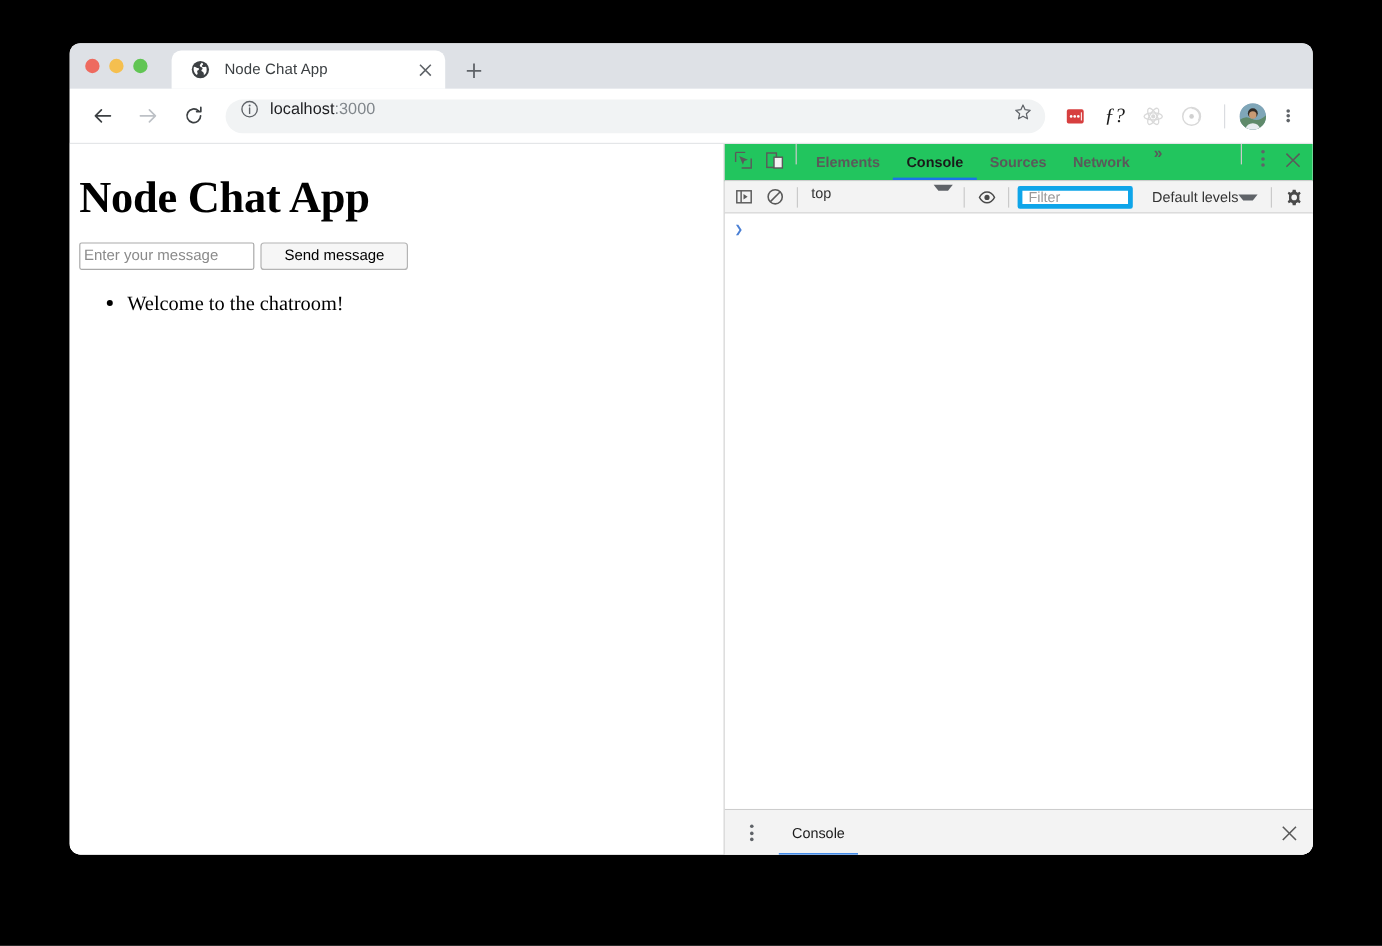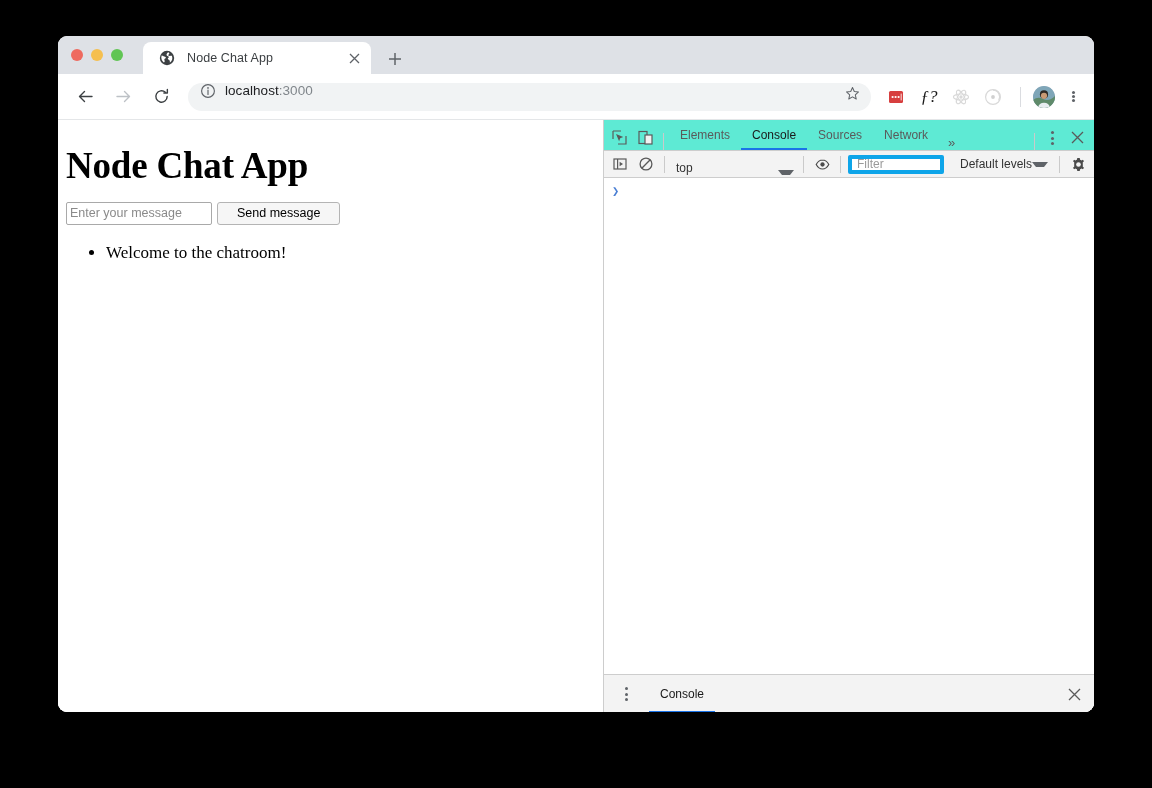--- a/index.html
+++ b/index.html
@@ -268,26 +268,27 @@
     flex: 1 1 auto;
     background: #ffffff;
     border-left: 1px solid #cdcdcd;
     display: flex;
     flex-direction: column;
     min-width: 0;
   }
   #devtools-tabbar {
     height: 31px;
     flex: 0 0 31px;
-    background: #5eead4;
+    background: #22c55e;
     border-bottom: 1px solid #cdcdcd;
     display: flex;
-    align-items: flex-end;
+    align-items: flex-start;
     padding: 0 2px;
     box-sizing: border-box;
+    font-weight: bold;
   }
   .dt-tool-icon {
     width: 26px; height: 26px;
     display: flex;
     align-items: center;
     justify-content: center;
     flex: 0 0 26px;
   }
   .dt-sep {
     width: 1px;
@@ -339,21 +340,21 @@
     flex: 0 0 27px;
     background: #f3f3f3;
     border-bottom: 1px solid #cdcdcd;
     display: flex;
     align-items: center;
     padding: 0 3px;
     box-sizing: border-box;
   }
   #context-select {
     display: flex;
-    align-items: flex-end;
+    align-items: flex-start;
     width: 128px;
     flex: 0 0 128px;
     height: 21px;
     padding: 0 4px 0 6px;
     box-sizing: border-box;
   }
   #context-label {
     font-size: 12px;
     color: #333333;
     flex: 1 1 auto;

